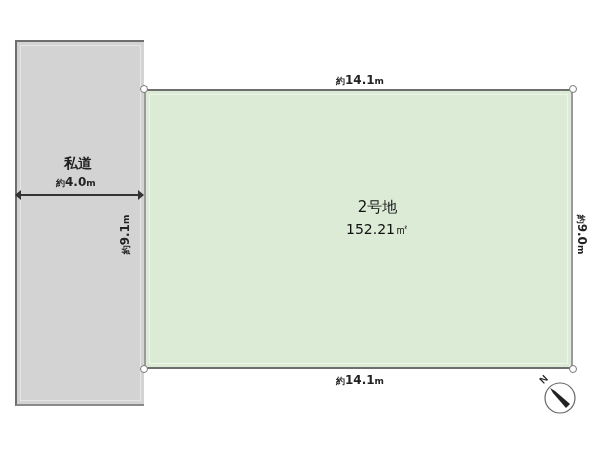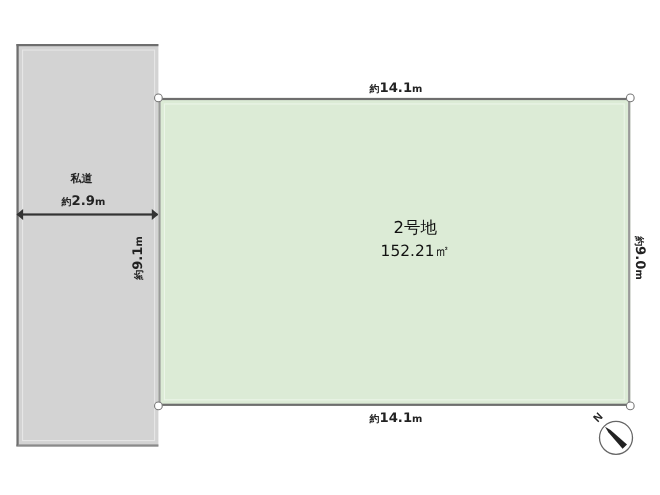--- a/index.html
+++ b/index.html
@@ -15,21 +15,21 @@
          border-top: 2px solid #6e6e6e; border-bottom: 2px solid #6e6e6e;
          border-left: 2px solid #9a9a9a; border-right: 2px solid #9a9a9a; }
   .lot::after { content: ""; position: absolute; left: 3px; right: 3px; top: 3px; bottom: 3px;
                 border: 1px solid #ecf5e8; }
   .corner { position: absolute; width: 8px; height: 8px; border-radius: 50%;
             background: #fff; border: 1.5px solid #777; box-sizing: border-box; }
   .label { position: absolute; white-space: nowrap; font-weight: bold; }
   .dim { font-size: 12px; }
   .dim .pre { font-size: 9px; }
   .dim .unit { font-size: 9px; }
-  .road-name { font-size: 10px; }
+  .road-name { font-size: 14px; }
   .lot-text { position: absolute; left: 144px; top: 196px; width: 467px; text-align: center;
               font-size: 15px; line-height: 22px; font-weight: normal; color: #111; }
   .lot-text .area { font-size: 14px; }
   .vert-left { transform: rotate(-90deg); transform-origin: center; }
   .vert-right { transform: rotate(90deg); transform-origin: center; }
   .arrow-line { position: absolute; left: 16px; top: 194px; width: 127px; height: 2px; background: #333; }
   .arrow-line::before, .arrow-line::after { content: ""; position: absolute; top: -4px;
       border-top: 5px solid transparent; border-bottom: 5px solid transparent; }
   .arrow-line::before { left: -1px; border-right: 6px solid #333; }
   .arrow-line::after { right: -1px; border-left: 6px solid #333; }
@@ -38,21 +38,21 @@
 </head>
 <body>
 
 <div>
 
   <div class="road"></div>
   <div class="arrow-line"></div>
 
   <div class="label road-name" style="left:64px; top:155px;">私道</div>
   <div class="label dim" style="left:56px; top:175px;">
-    <span class="pre">約</span><span>2.9</span><span class="unit">m</span>
+    <span class="pre">約</span><span>4.0</span><span class="unit">m</span>
   </div>
 
   <div class="lot"></div>
 
   <div class="corner" style="left:140px; top:85px;"></div>
   <div class="corner" style="left:569px; top:85px;"></div>
   <div class="corner" style="left:140px; top:365px;"></div>
   <div class="corner" style="left:569px; top:365px;"></div>
 
   <div class="lot-text">

